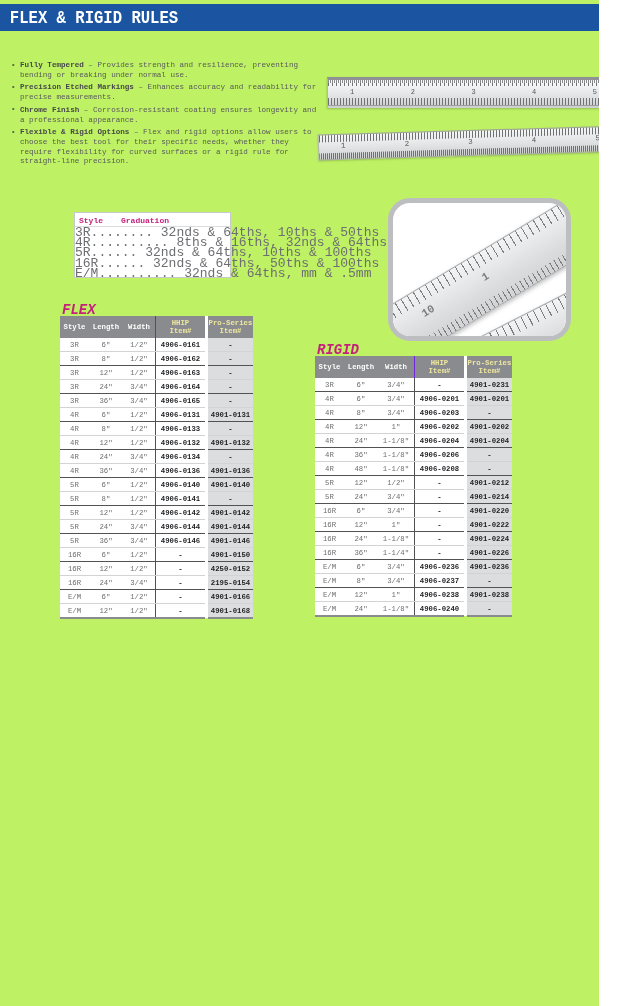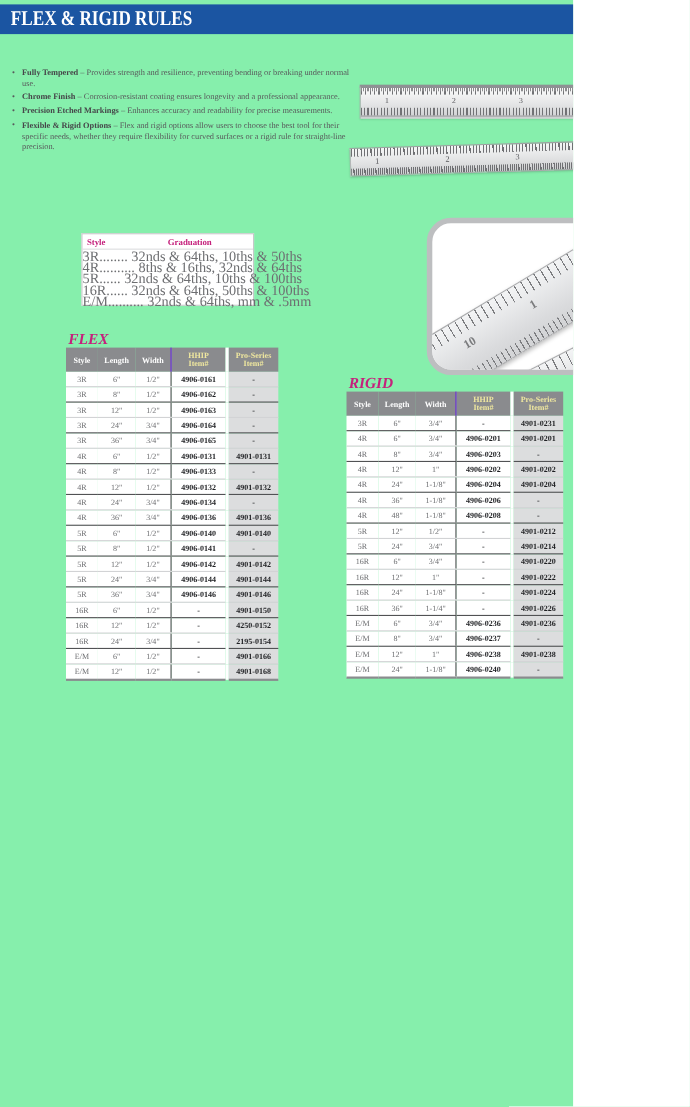--- a/index.html
+++ b/index.html
@@ -1,17 +1,17 @@
 <!DOCTYPE html>
 <html><head>
 <meta charset="utf-8">
 <style>
   html,body { margin:0; padding:0; background:#fff; }
-  .page { position:relative; width:521px; height:1006px; background:#86efac; overflow:hidden;
-          font-family:Liberation Serif, serif; }
+  .page { position:relative; width:599px; height:1006px; background:#bef264; overflow:hidden;
+          font-family:Liberation Mono, monospace; }
 
   
   .banner { position:absolute; top:4px; left:0; width:627px; height:27px; background:#1b55a2; }
   .banner h1 { margin:0; padding:3px 0 0 12px; color:#fff; font-size:19px; font-weight:bold;
                letter-spacing:0; white-space:nowrap; transform:scaleX(.82); transform-origin:left center; }
 
   
   .features { position:absolute; left:10px; top:61px; width:308px; margin:0; padding:0; list-style:none; }
   .features li { position:relative; padding-left:10px; margin-bottom:3px;
                  font-size:7.6px; line-height:9.7px; color:#58595b; }
@@ -43,21 +43,21 @@
   .rulerB .ticks-bot { position:absolute; bottom:0; left:0; right:0; height:6px;
             background:repeating-linear-gradient(90deg,#6f7073 0 1px,transparent 1px 2px); }
   .rulerB .ruler-nums { top:7px; font-size:7.5px; }
 
   
   .gradbox { position:absolute; left:74px; top:212px; width:157px; height:66px;
              border:1px solid #c7c8ca; background:#fff; box-sizing:border-box; }
   .grad-head { display:flex; padding:3px 6px 1px 4px; font-size:8px; font-weight:bold; color:#c5217c;
                border-bottom:1px solid #dcddde; }
   .grad-head .gh-style { width:42px; }
-  .grad-head .gh-grad { flex:1; text-align:center; }
+  .grad-head .gh-grad { flex:1; }
   .grad-rows { padding:1px 3px 0 0; font-size:13px; color:#6d6e71; }
   .grad-row { text-align:right; line-height:10.2px; white-space:nowrap; }
 
   
   .photo { position:absolute; left:388px; top:198px; width:173px; height:133px;
            border:5px solid #bdbec0; border-radius:22px; overflow:hidden; background:#fff; }
   .strip { position:absolute; background:linear-gradient(180deg,#f3f4f5,#dadbdd 70%,#d2d3d5);
            box-shadow:0 2px 4px rgba(0,0,0,.25); border-top:1px solid #aaabad; border-bottom:1px solid #aaabad; }
   .strip .st-top { position:absolute; top:0; left:0; right:0; height:13px;
            background:repeating-linear-gradient(90deg,#7c7d80 0 1px,transparent 1px 7px); }
@@ -95,22 +95,22 @@
 <body>
 
 <div class="page">
 
   <header class="banner">
     <h1>FLEX &amp; RIGID RULES</h1>
   </header>
 
   <ul class="features">
       <li><b>Fully Tempered</b><span> – Provides strength and resilience, preventing bending or breaking under normal use.</span></li>
+      <li><b>Precision Etched Markings</b><span> – Enhances accuracy and readability for precise measurements.</span></li>
       <li><b>Chrome Finish</b><span> – Corrosion-resistant coating ensures longevity and a professional appearance.</span></li>
-      <li><b>Precision Etched Markings</b><span> – Enhances accuracy and readability for precise measurements.</span></li>
       <li><b>Flexible &amp; Rigid Options</b><span> – Flex and rigid options allow users to choose the best tool for their specific needs, whether they require flexibility for curved surfaces or a rigid rule for straight-line precision.</span></li>
     </ul>
 
   <div class="rulerA">
     <div class="ticks-top"></div>
     <div class="ticks-top2"></div>
     <div class="ruler-nums">
         <span>1</span>
         <span>2</span>
         <span>3</span>

